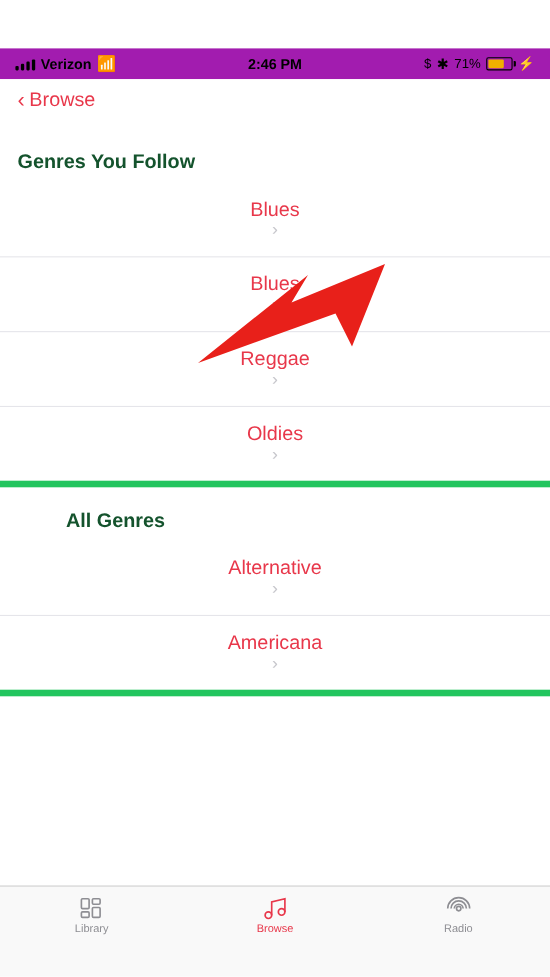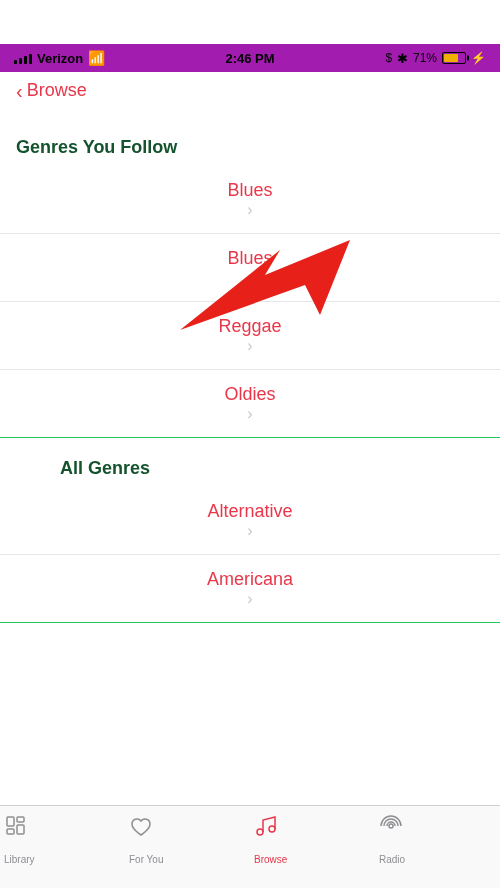--- a/index.html
+++ b/index.html
@@ -133,21 +133,21 @@
       display: flex;
       align-items: center;
       justify-content: space-between;
       padding: 14px 16px;
       border-bottom: 1px solid #e5e5ea;
       cursor: pointer;
       flex-direction: column;
     }
 
     .genre-item:last-child {
-      border-bottom: 1px solid #22c55e;
+      border-bottom: 6px solid #22c55e;
     }
 
     .genre-name {
       font-size: 18px;
       color: #e8374a;
     }
 
     .chevron-right {
       color: #c7c7cc;
       font-size: 16px;
@@ -174,21 +174,22 @@
       border-top: 1px solid #d0d0d0;
       display: flex;
       align-items: flex-start;
       padding-top: 8px;
     }
 
     .tab-item {
       flex: 1;
       display: flex;
       flex-direction: column;
-      gap: 16px;
+      align-items: center;
+      gap: 1px;
       cursor: pointer;
       padding: 0 4px;
     }
 
     .tab-label {
       font-size: 10px;
       color: #8e8e93;
     }
 
     .tab-label.active {
@@ -290,26 +291,20 @@
   <div class="tab-item">
     <svg class="tab-svg" viewBox="0 0 24 24">
       <rect x="3" y="3" width="7" height="9" rx="1" fill="none" stroke="#8e8e93" stroke-width="1.5"></rect>
       <rect x="13" y="3" width="7" height="5" rx="1" fill="none" stroke="#8e8e93" stroke-width="1.5"></rect>
       <rect x="3" y="15" width="7" height="5" rx="1" fill="none" stroke="#8e8e93" stroke-width="1.5"></rect>
       <rect x="13" y="11" width="7" height="9" rx="1" fill="none" stroke="#8e8e93" stroke-width="1.5"></rect>
     </svg>
     <span class="tab-label">Library</span>
   </div>
 
-  <div class="tab-item">
-    <svg class="tab-svg" viewBox="0 0 24 24">
-      <path d="M12 21s-9-5.5-9-11a5 5 0 0 1 9-3 5 5 0 0 1 9 3c0 5.5-9 11-9 11z" fill="none" stroke="#8e8e93" stroke-width="1.5"></path>
-    </svg>
-    <span class="tab-label">For You</span>
-  </div>
 
   <div class="tab-item">
     <svg class="tab-svg" viewBox="0 0 24 24">
       <path d="M9 18V6l12-3v12" fill="none" stroke="#e8374a" stroke-width="1.5"></path>
       <circle cx="6" cy="18" r="3" fill="none" stroke="#e8374a" stroke-width="1.5"></circle>
       <circle cx="18" cy="15" r="3" fill="none" stroke="#e8374a" stroke-width="1.5"></circle>
     </svg>
     <span class="tab-label active">Browse</span>
   </div>
 

